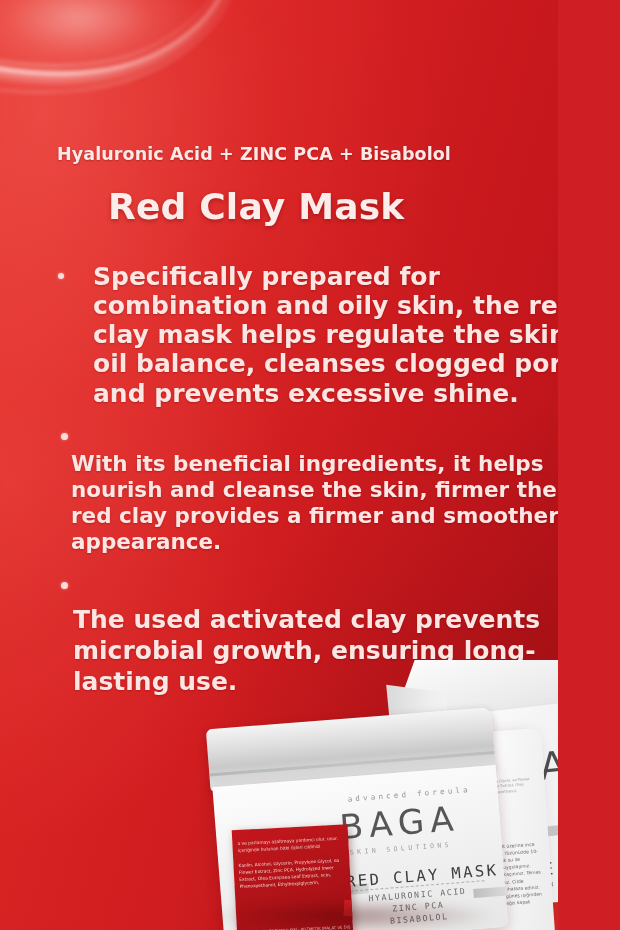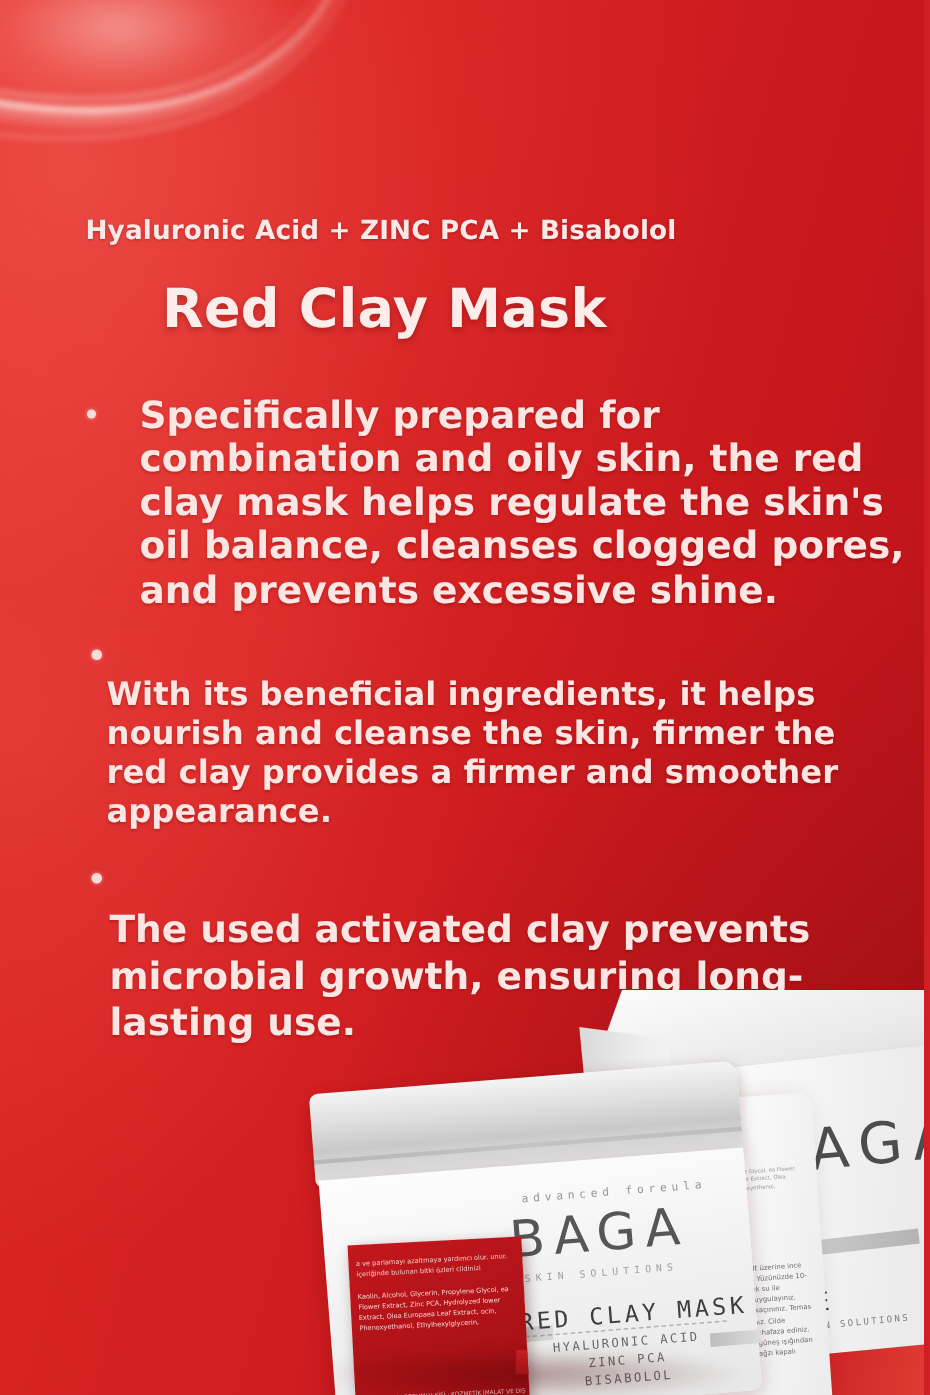--- a/index.html
+++ b/index.html
@@ -2,21 +2,21 @@
 <html><head>
 <meta charset="utf-8">
 <style>
   html,body{margin:0;padding:0;}
   body{
     width:620px;height:930px;overflow:hidden;position:relative;
     font-family:"DejaVu Sans", sans-serif;
     background:#cf1f24;
   }
   #poster{
-    position:absolute;inset:0;width:616px;height:930px;overflow:hidden;
+    position:absolute;inset:0;width:558px;height:930px;overflow:hidden;
     background:
       radial-gradient(115% 85% at 8% 12%, rgba(255,120,110,.42) 0%, rgba(255,90,80,.12) 36%, rgba(0,0,0,0) 62%),
       radial-gradient(90% 70% at 2% 52%, rgba(255,120,110,.22) 0%, rgba(0,0,0,0) 55%),
       radial-gradient(120% 100% at 100% 100%, rgba(120,8,12,.55) 0%, rgba(0,0,0,0) 58%),
       linear-gradient(105deg,#e02a26 0%, #d41f21 42%, #c3161c 78%, #b01217 100%);
   }
 
   
   .swoosh-wrap{position:absolute;left:-40px;top:-70px;width:420px;height:220px;pointer-events:none;}
   .swoosh-glow{

